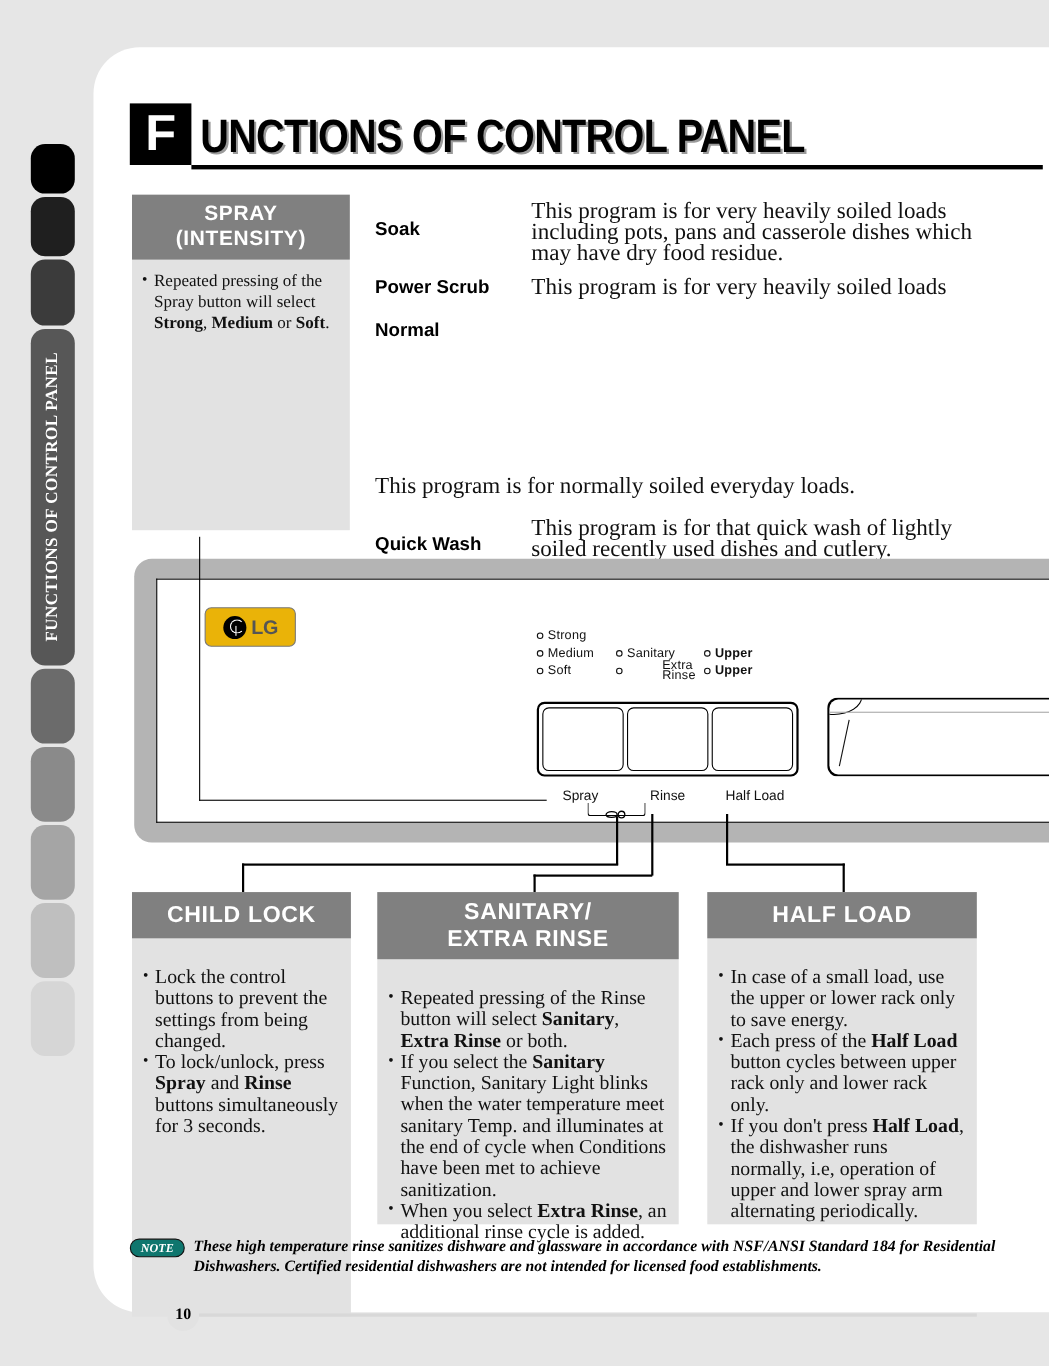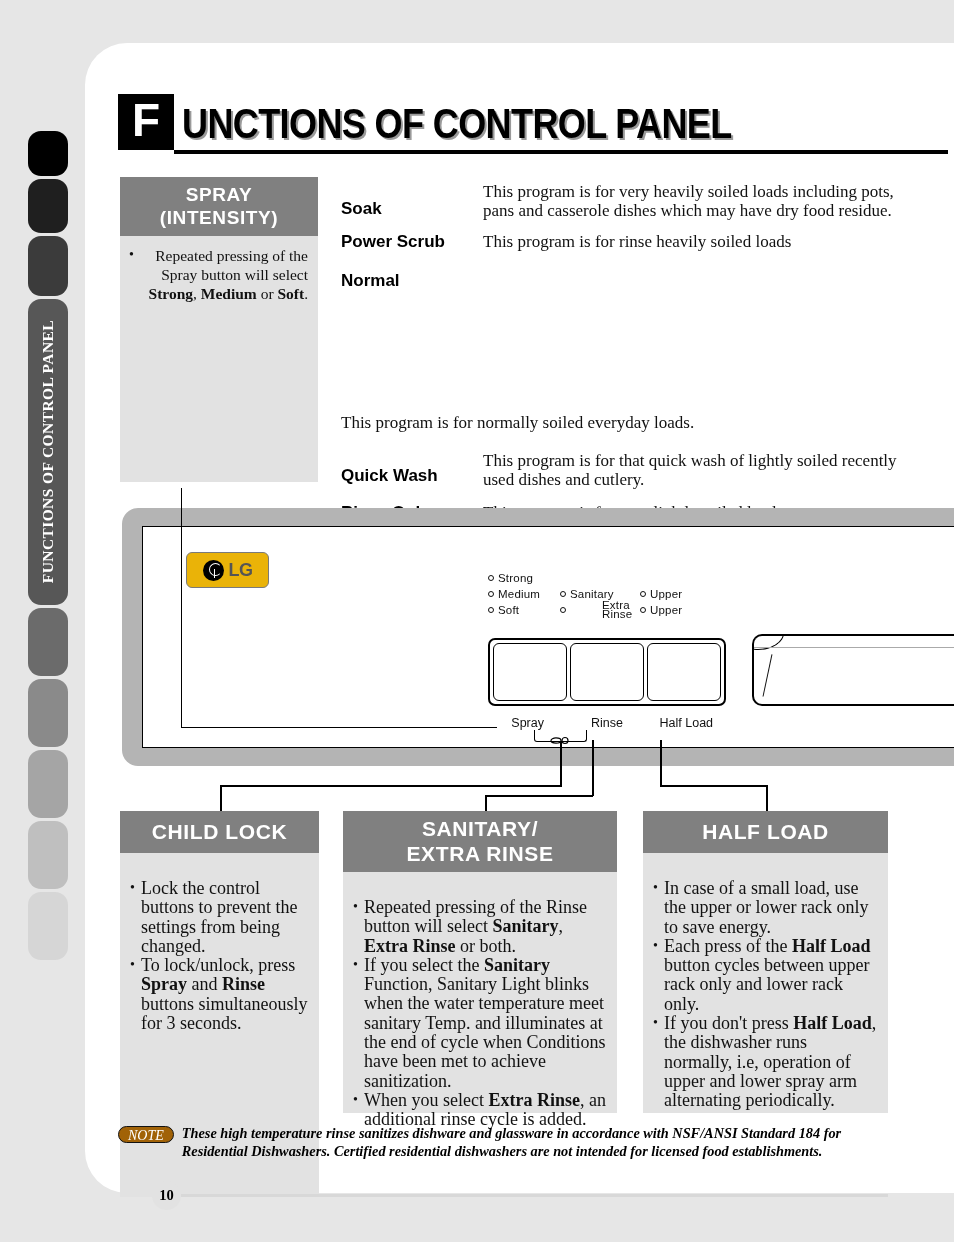--- a/index.html
+++ b/index.html
@@ -98,38 +98,38 @@
     letter-spacing: 0.6px;
     text-align: center;
     padding: 6px 0 7px 0;
   }
   .spray-body {
     padding: 10px 10px 0 9px;
     font-size: 15.5px;
     line-height: 19px;
     color: #111;
   }
-  .spray-body li { list-style: none; position: relative; padding-left: 11px; text-align: right; }
+  .spray-body li { list-style: none; position: relative; padding-left: 11px; }
   .spray-body li:before {
     content: "\2022"; position: absolute; left: 0; top: -1px; font-size: 14px;
   }
 
   
   .programs { position: absolute; left: 341px; top: 182px; width: 560px; }
   .prow { display: flex; margin-bottom: 7px; }
   .pname {
     width: 142px; flex: 0 0 142px;
     font-family: "Liberation Sans", sans-serif;
     font-weight: bold;
     font-size: 17px;
     color: #000;
   }
   .pdesc {
     flex: 1;
-    font-size: 17px;
+    font-size: 21px;
     line-height: 19px;
     color: #111;
   }
   .prow.r1 .pname { padding-top: 17px; }
   .prow.r1 { margin-bottom: 12px; }
   .prow.r2 .pname { padding-top: 0px; }
   .prow.r2 { margin-bottom: 19px; }
   .prow.r3 { margin-bottom: 19px; flex-direction: column; }
   .prow.r4 { margin-bottom: 19px; }
   .prow.r5 .pname { padding-top: 15px; }
@@ -276,24 +276,24 @@
     padding: 26px 10px 0 10px;
     font-size: 18px; line-height: 19.3px; color: #111;
   }
   .bbody li { list-style: none; position: relative; padding-left: 11px; margin-bottom: 0px; }
   .bbody li:before { content: "\2022"; position: absolute; left: 0; top: -1px; font-size: 14px; }
 
   
   .note-wrap { position: absolute; left: 118px; top: 1124px; width: 790px; display: flex; }
   .note-pill {
     flex: 0 0 auto;
-    background: #a16207; color: #fff;
+    background: #0f766e; color: #fff;
     font-family: "Liberation Serif", serif;
-    font-weight: normal; font-style: italic;
-    font-size: 14px;
+    font-weight: bold; font-style: italic;
+    font-size: 11px;
     padding: 2px 9px 2px 9px;
     border-radius: 9px;
     border: 1.6px solid #111;
     height: 17px; line-height: 13px;
     margin-top: 2px;
   }
   .note-text {
     margin-left: 8px;
     font-family: "Liberation Serif", serif;
     font-weight: bold; font-style: italic;
@@ -355,21 +355,21 @@
     </ul>
   </div>
 
   <div class="programs">
     <div class="prow r1">
       <div class="pname">Soak</div>
       <div class="pdesc">This program is for very heavily soiled loads including pots, pans and casserole dishes which may have dry food residue.</div>
     </div>
     <div class="prow r2">
       <div class="pname">Power Scrub</div>
-      <div class="pdesc">This program is for rinse heavily soiled loads</div>
+      <div class="pdesc">This program is for very heavily soiled loads</div>
     </div>
     <div class="prow r3">
       <div class="pname">Normal</div>
       <div class="pdesc">This program is for normally soiled everyday loads.</div>
     </div>
     <div class="prow r5">
       <div class="pname">Quick Wash</div>
       <div class="pdesc">This program is for that quick wash of lightly soiled recently used dishes and cutlery.</div>
     </div>
     <div class="prow r6">
@@ -410,21 +410,21 @@
       </div>
       <div class="led-line led-two">
         <span class="led-dot"></span>
         <span style="display:inline-block;padding-left:32px;">
           <span>Extra</span><br>
           <span>Rinse</span>
         </span>
       </div>
     </div>
 
-    <div class="led-col" style="left:152px;top:16px;">
+    <div class="led-col" style="left:152px;top:16px;font-weight:bold;">
       <div class="led-line">
         <span class="led-dot"></span>
         <span>Upper</span>
       </div>
       <div class="led-line">
         <span class="led-dot"></span>
         <span>Upper</span>
       </div>
     </div>
   </div>

